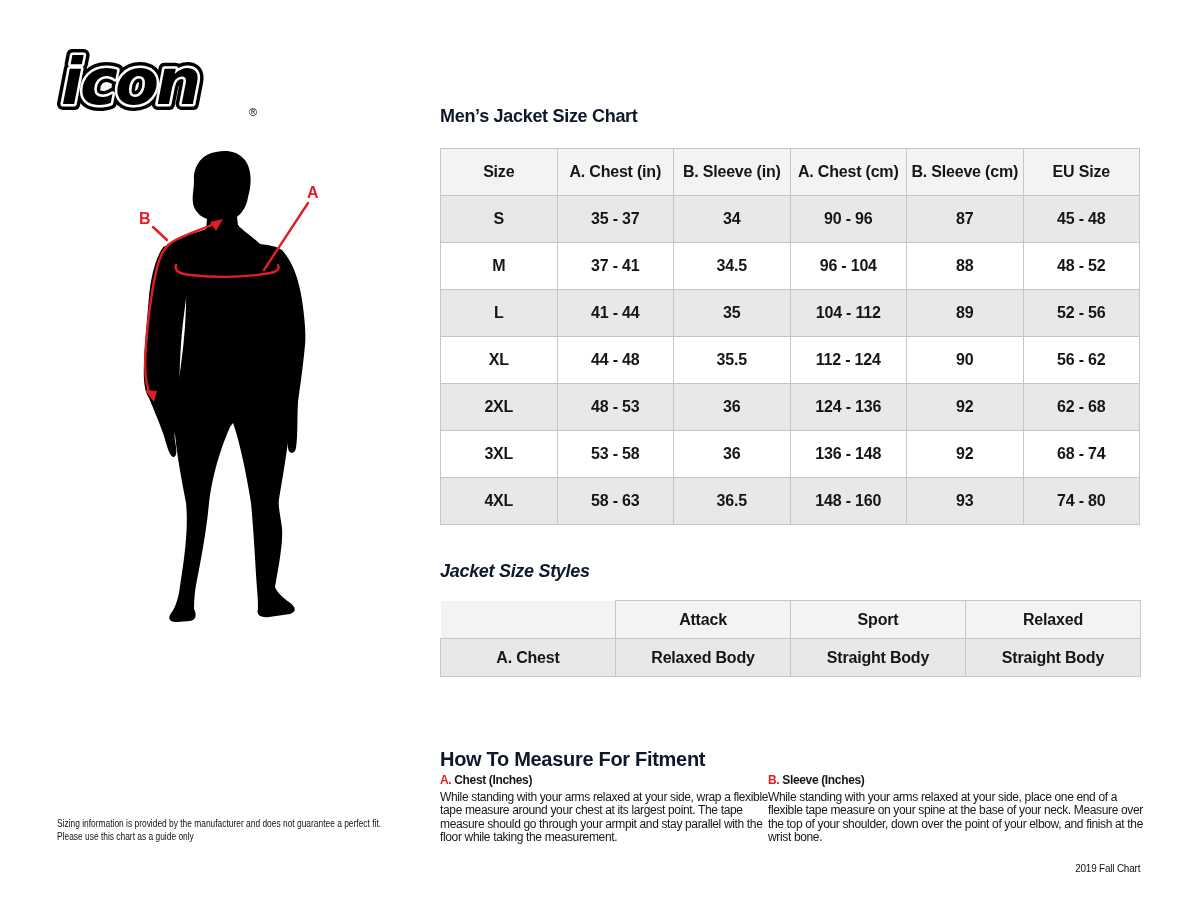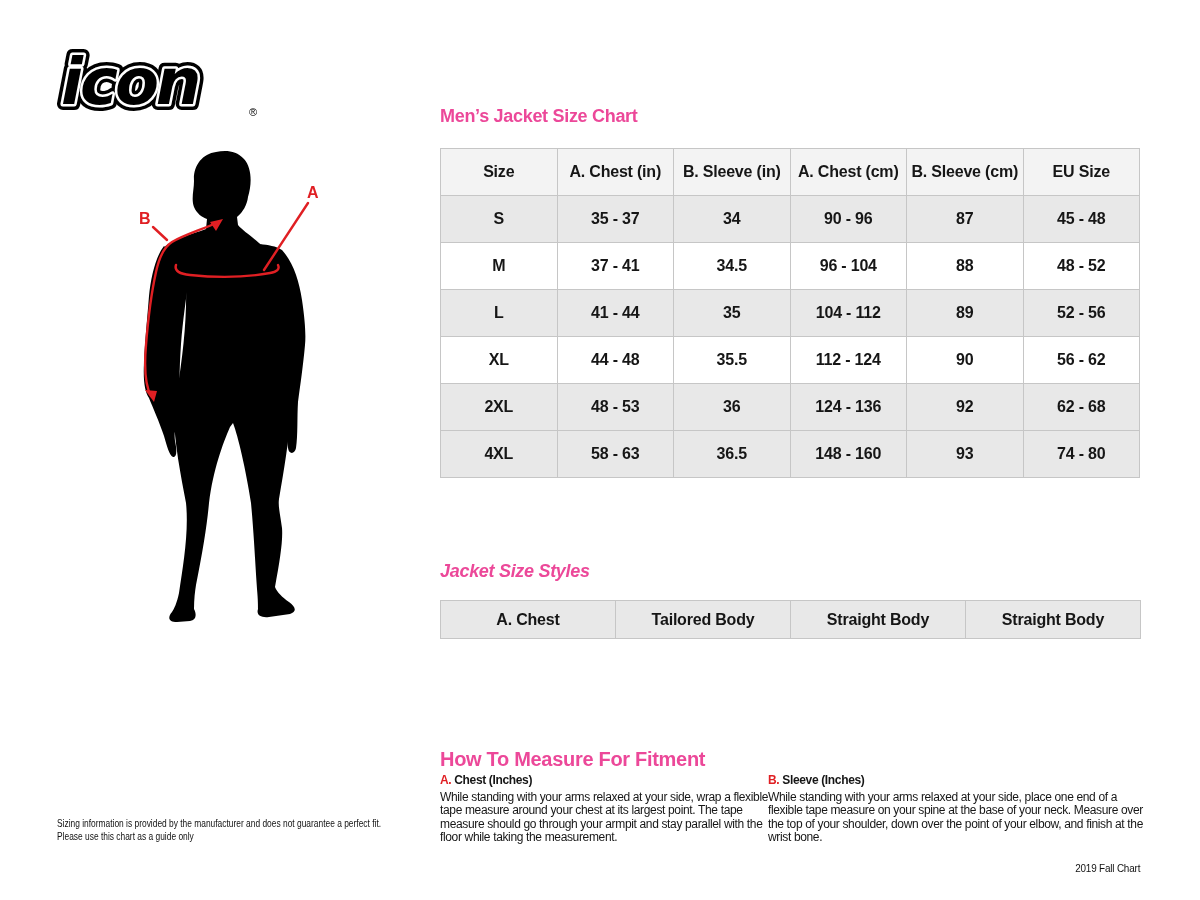--- a/index.html
+++ b/index.html
@@ -19,21 +19,21 @@
   
   .logo{left:53px;top:48px;width:210px;height:72px;}
 
   
   .figure{left:130px;top:140px;width:220px;height:520px;}
   .figure .red-line{fill:none;stroke:var(--accent-red);stroke-width:2.4;stroke-linecap:round;}
   .figure .red-fill{fill:var(--accent-red);stroke:none;}
   .figure .marker-label{fill:var(--accent-red);font-family:"Liberation Sans",sans-serif;font-weight:bold;font-size:16px;}
 
   
-  .section-title{font-weight:bold;letter-spacing:-0.3px;color:#ec4899;}
+  .section-title{font-weight:bold;letter-spacing:-0.3px;color:#0f172a;}
   .title-1{left:440px;top:106px;font-size:18px;}
   .title-2{left:440px;top:561px;font-size:18px;font-style:italic;}
   .title-3{left:440px;top:748px;font-size:20px;}
 
   
   table{border-collapse:collapse;table-layout:fixed;}
   td{border:1px solid var(--table-border);text-align:center;vertical-align:middle;
      font-size:16px;font-weight:bold;color:var(--text);letter-spacing:-0.2px;}
   .t1{left:440px;top:148px;width:700px;}
   .t1 td{height:47px;}
@@ -158,38 +158,52 @@
     <td>56 - 62</td>
   </tr>
   <tr class="alt">
     <td>2XL</td>
     <td>48 - 53</td>
     <td>36</td>
     <td>124 - 136</td>
     <td>92</td>
     <td>62 - 68</td>
   </tr>
+  <tr>
+    <td>3XL</td>
+    <td>53 - 58</td>
+    <td>36</td>
+    <td>136 - 148</td>
+    <td>92</td>
+    <td>68 - 74</td>
+  </tr>
   <tr class="alt">
     <td>4XL</td>
     <td>58 - 63</td>
     <td>36.5</td>
     <td>148 - 160</td>
     <td>93</td>
     <td>74 - 80</td>
   </tr>
 </tbody>
   </table>
 
 <h2 class="abs section-title title-2">Jacket Size Styles</h2>
 
 <table class="abs t2">
   <tbody>
+      <tr class="head">
+    <td class="blank"></td>
+    <td>Attack</td>
+    <td>Sport</td>
+    <td>Relaxed</td>
+  </tr>
   <tr class="alt">
     <td>A. Chest</td>
-    <td>Tailored Body</td>
+    <td>Relaxed Body</td>
     <td>Straight Body</td>
     <td>Straight Body</td>
   </tr>
 </tbody>
   </table>
 
 <h2 class="abs section-title title-3">How To Measure For Fitment</h2>
 
 <div class="abs measure-col measure-left">
   <div class="measure-head"><span class="measure-prefix">A.</span><span> Chest (Inches)</span></div>

